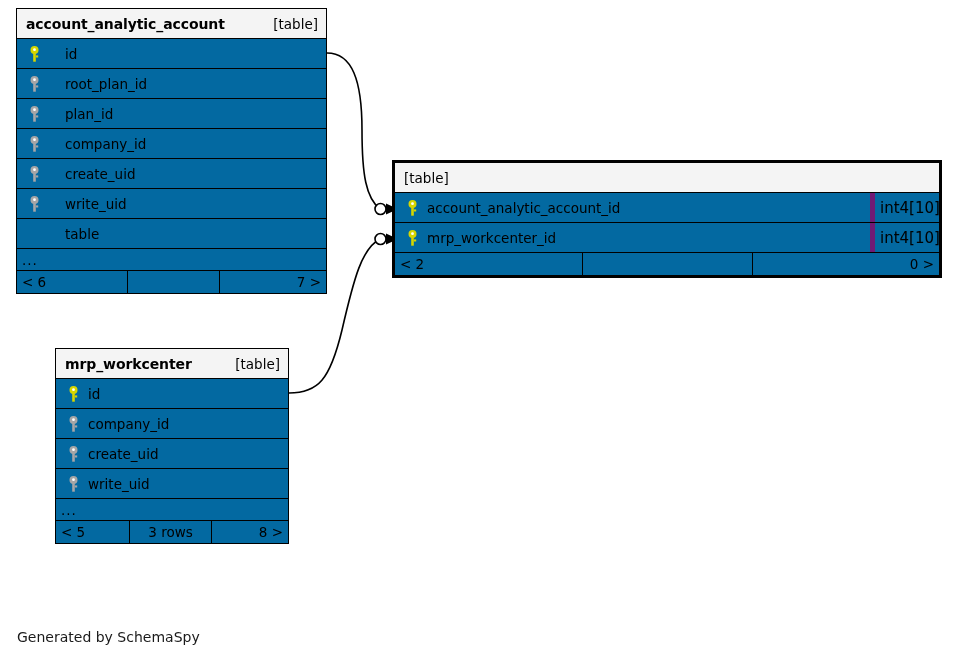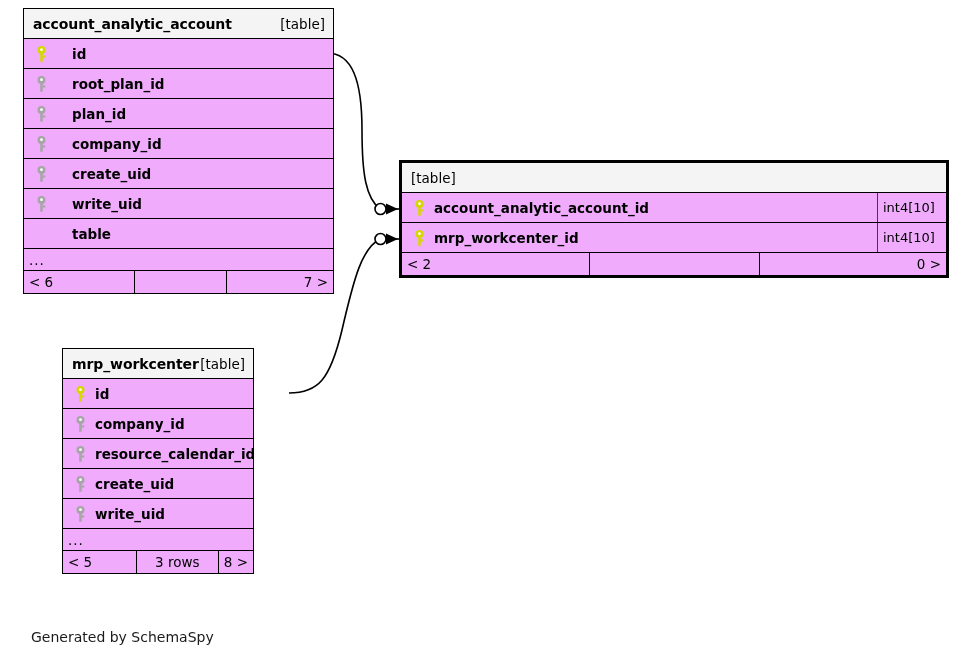--- a/index.html
+++ b/index.html
@@ -30,24 +30,23 @@
     top: 0;
     width: 959px;
     height: 659px;
     pointer-events: none;
   }
 
   
   .table-box {
     position: absolute;
     box-sizing: border-box;
-    background: #f0abfc;
+    background: #0369a1;
     border: 1px solid #000000;
     font-size: 13.5px;
-    margin-left: 7px;
   }
   .table-box.focused {
     border: 3px solid #000000;
   }
 
   .tbl-header {
     box-sizing: border-box;
     height: 30px;
     background: #f4f4f4;
     border-bottom: 1px solid #000000;
@@ -83,38 +82,37 @@
     width: 22px;
     min-width: 22px;
     display: flex;
     align-items: center;
     justify-content: center;
     margin-left: 6px;
   }
   .col-name {
     white-space: nowrap;
     font-size: 13.5px;
-    font-weight: bold;
   }
   
   .indent-wide .col-name { margin-left: 20px; }
   .indent-narrow .col-name { margin-left: 4px; }
 
   .type-cell {
     position: absolute;
     right: 0;
     top: 0;
     bottom: 0;
     width: 69px;
     box-sizing: border-box;
-    border-left: 1px solid #701a75;
+    border-left: 5px solid #701a75;
     display: flex;
     align-items: center;
     padding-left: 5px;
-    font-size: 13px;
+    font-size: 15px;
     white-space: nowrap;
   }
 
   .ellipsis-row {
     box-sizing: border-box;
     height: 22px;
     border-bottom: 1px solid #000000;
     display: flex;
     align-items: center;
     padding-left: 5px;
@@ -292,21 +290,21 @@
       <span class="type-cell">int4[10]</span>
     </div>
 
     <div class="footer-row">
       <div class="footer-cell fc-left" style="width:188px;">&lt; 2</div>
       <div class="footer-cell fc-mid" style="width:170px;"></div>
       <div class="footer-cell fc-right" style="flex:1;">0 &gt;</div>
     </div>
   </div>
 
-  <div class="table-box indent-narrow" style="left:55px; top:348px; width:192px;">
+  <div class="table-box indent-narrow" style="left:55px; top:348px; width:234px;">
     <div class="tbl-header">
       <span class="tbl-title">mrp_workcenter</span>
       <span class="tbl-kind">[table]</span>
     </div>
 
     <div class="tbl-row">
       <span class="key-cell">
         <svg width="9" height="16" viewBox="0 0 9 16" xmlns="http://www.w3.org/2000/svg">
           <circle cx="4.5" cy="4" r="4" fill="#d6d600"></circle>
           <circle cx="4.5" cy="3.7" r="1.4" fill="#ffffff"></circle>
@@ -323,31 +321,20 @@
         <svg width="9" height="16" viewBox="0 0 9 16" xmlns="http://www.w3.org/2000/svg">
           <circle cx="4.5" cy="4" r="4" fill="#a6a6a6"></circle>
           <circle cx="4.5" cy="3.7" r="1.4" fill="#ffffff"></circle>
           <rect x="3.2" y="6.5" width="2.6" height="9.2" fill="#a6a6a6"></rect>
           <rect x="5.8" y="9.4" width="2.4" height="2.1" fill="#a6a6a6"></rect>
         </svg>
       </span>
       <span class="col-name">company_id</span>
     </div>
 
-    <div class="tbl-row">
-      <span class="key-cell">
-        <svg width="9" height="16" viewBox="0 0 9 16" xmlns="http://www.w3.org/2000/svg">
-          <circle cx="4.5" cy="4" r="4" fill="#a6a6a6"></circle>
-          <circle cx="4.5" cy="3.7" r="1.4" fill="#ffffff"></circle>
-          <rect x="3.2" y="6.5" width="2.6" height="9.2" fill="#a6a6a6"></rect>
-          <rect x="5.8" y="9.4" width="2.4" height="2.1" fill="#a6a6a6"></rect>
-        </svg>
-      </span>
-      <span class="col-name">resource_calendar_id</span>
-    </div>
 
     <div class="tbl-row">
       <span class="key-cell">
         <svg width="9" height="16" viewBox="0 0 9 16" xmlns="http://www.w3.org/2000/svg">
           <circle cx="4.5" cy="4" r="4" fill="#a6a6a6"></circle>
           <circle cx="4.5" cy="3.7" r="1.4" fill="#ffffff"></circle>
           <rect x="3.2" y="6.5" width="2.6" height="9.2" fill="#a6a6a6"></rect>
           <rect x="5.8" y="9.4" width="2.4" height="2.1" fill="#a6a6a6"></rect>
         </svg>
       </span>
@@ -368,15 +355,15 @@
 
     <div class="ellipsis-row">...</div>
 
     <div class="footer-row">
       <div class="footer-cell fc-left" style="width:74px;">&lt; 5</div>
       <div class="footer-cell fc-mid" style="width:82px;">3 rows</div>
       <div class="footer-cell fc-right" style="flex:1;">8 &gt;</div>
     </div>
   </div>
 
-  <div class="caption" style="left:17px; top:629px;margin-left:14px;">Generated by SchemaSpy</div>
+  <div class="caption" style="left:17px; top:629px;">Generated by SchemaSpy</div>
 
 </div>
 
 </body></html>

